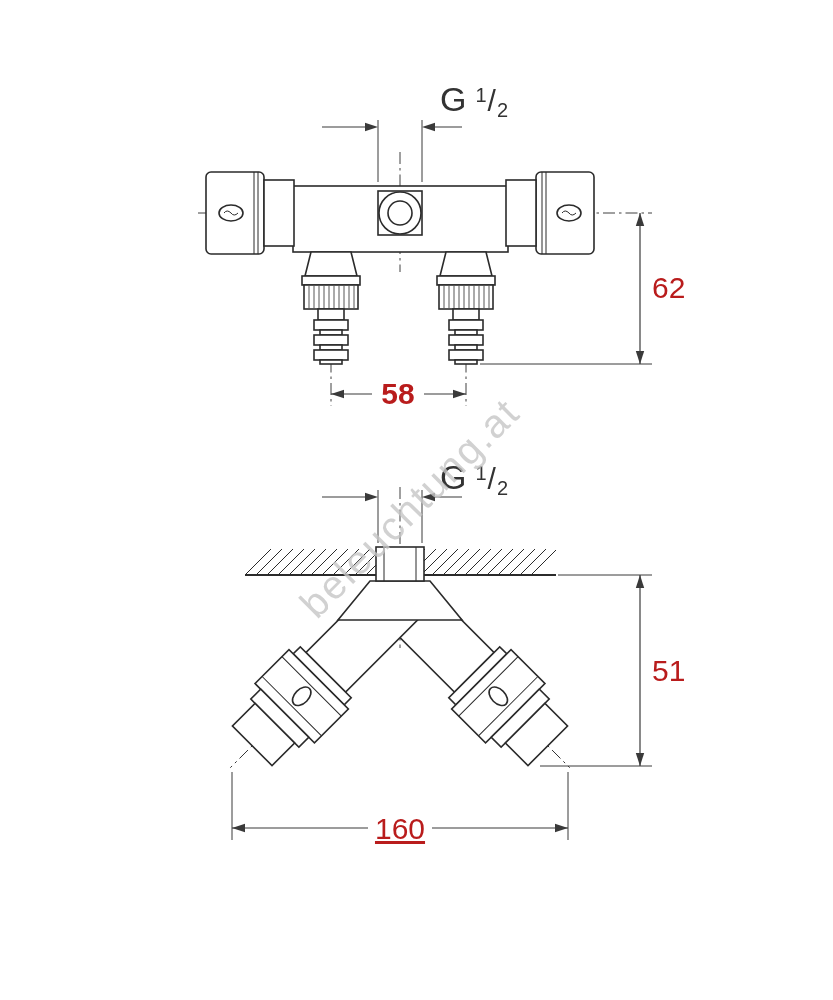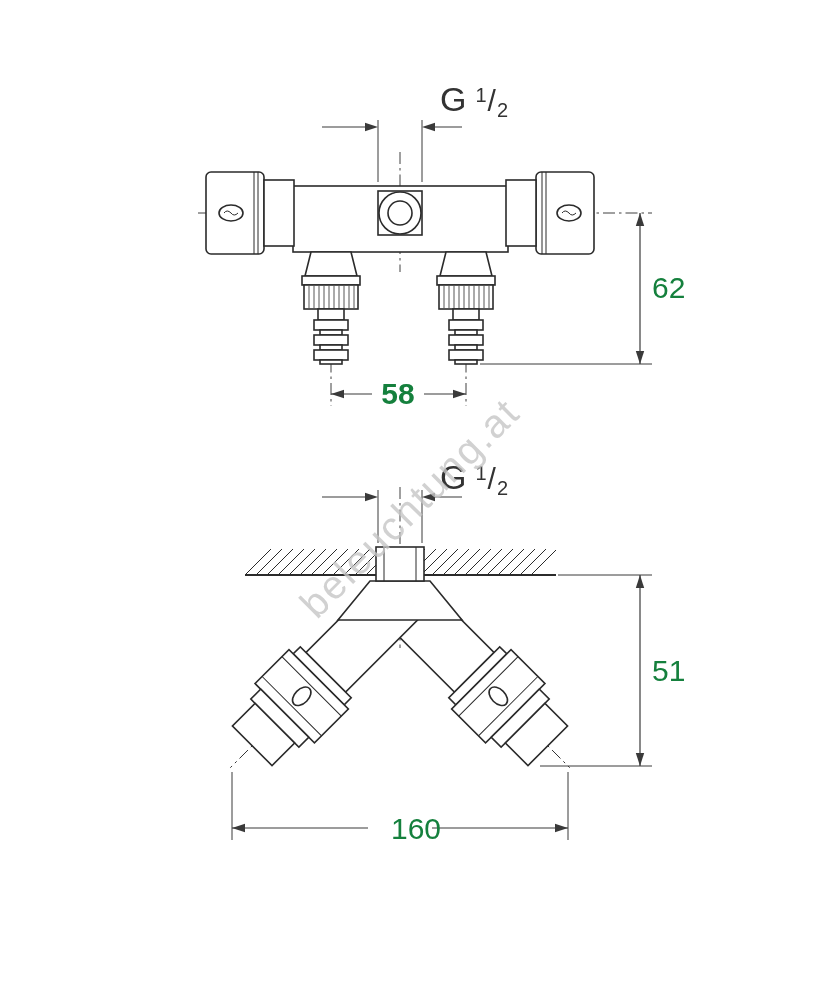--- a/index.html
+++ b/index.html
@@ -18,21 +18,21 @@
   .thin{fill:none;stroke:#2b2b2b;stroke-width:1;}
   .dim{fill:none;stroke:#3a3a3a;stroke-width:1.2;}
   .ext{fill:none;stroke:#3a3a3a;stroke-width:1;}
   .cl{fill:none;stroke:#2b2b2b;stroke-width:0.9;stroke-dasharray:12 4 2.5 4;}
   .arrow{fill:#3a3a3a;stroke:none;}
   .knurl{fill:none;stroke:#2b2b2b;stroke-width:0.8;}
   .hatch{fill:none;stroke:#2b2b2b;stroke-width:1;}
   .wall{fill:none;stroke:#2b2b2b;stroke-width:2;}
   
   .label{position:absolute;color:#333333;white-space:nowrap;}
-  .dimtext{font-size:30px;color:#15803d;}
+  .dimtext{font-size:30px;color:#b91c1c;}
   .dimcenter{text-align:center;}
   .glabel{font-size:34px;color:#333333;}
   .glabel sup{font-size:20px;margin-left:9px;vertical-align:9px;}
   .glabel .slash{font-size:30px;margin:0 1px;}
   .glabel sub{font-size:20px;vertical-align:-6px;}
   .watermark{
     position:absolute;left:410px;top:508px;
     transform:translate(-50%,-50%) rotate(-45deg);
     font-size:40px;letter-spacing:2px;
     color:#c6c6c6;opacity:0.8;white-space:nowrap;
@@ -197,17 +197,17 @@
   <div class="label dimtext" style="left:652px;top:271px;">62</div>
 
   <div class="label dimtext dimcenter" style="left:370px;top:377px;width:56px;font-weight:bold;">58</div>
 
   <div class="label glabel" style="left:440px;top:458px;">
     <span>G</span><sup>1</sup><span class="slash">/</span><sub>2</sub>
   </div>
 
   <div class="label dimtext" style="left:652px;top:654px;">51</div>
 
-  <div class="label dimtext dimcenter" style="left:380px;top:812px;width:72px;">160</div>
+  <div class="label dimtext dimcenter" style="left:364px;top:812px;width:72px;text-decoration:underline;">160</div>
 
   <div class="watermark">beleuchtung.at</div>
 
 </div>
 
 </body></html>

